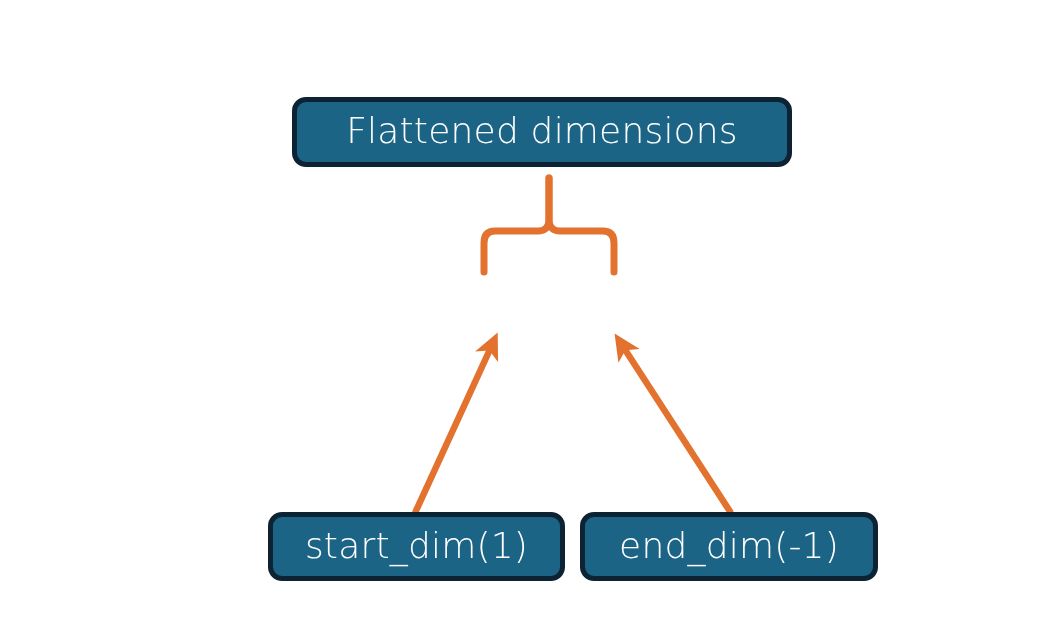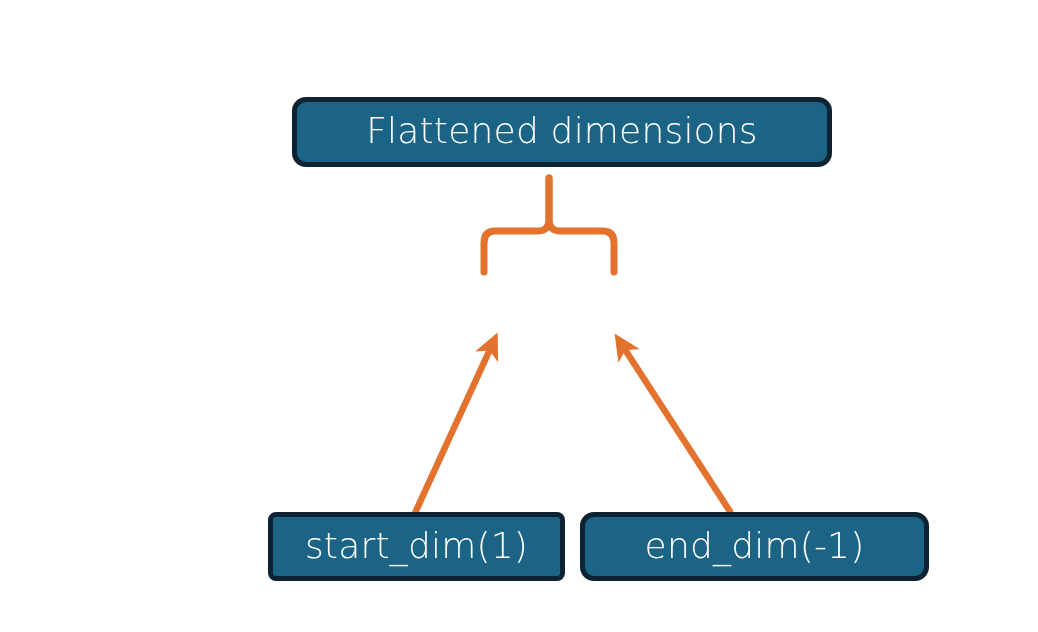--- a/index.html
+++ b/index.html
@@ -27,45 +27,45 @@
     align-items: center;
     justify-content: center;
     color: #ffffff;
     font-weight: 300;
     letter-spacing: 0.2px;
     white-space: nowrap;
   }
   #box-flattened {
     left: 292px;
     top: 97px;
-    width: 540px;
+    width: 500px;
     height: 70px;
     border-radius: 14px;
     font-size: 36px;
   }
   #box-tuple {
     left: 178px;
     top: 215px;
     width: 700px;
     height: 160px;
     border-radius: 26px;
     font-size: 56px;
   }
   #box-start-dim {
     left: 268px;
     top: 512px;
     width: 297px;
     height: 69px;
-    border-radius: 8px;
+    border-radius: 14px;
     font-size: 36px;
   }
   #box-end-dim {
     left: 580px;
     top: 512px;
-    width: 349px;
+    width: 298px;
     height: 69px;
     border-radius: 14px;
     font-size: 36px;
   }
   .node-label {
     display: block;
     line-height: 1;
     transform: translateY(-1px);
   }
   #overlay-svg {

